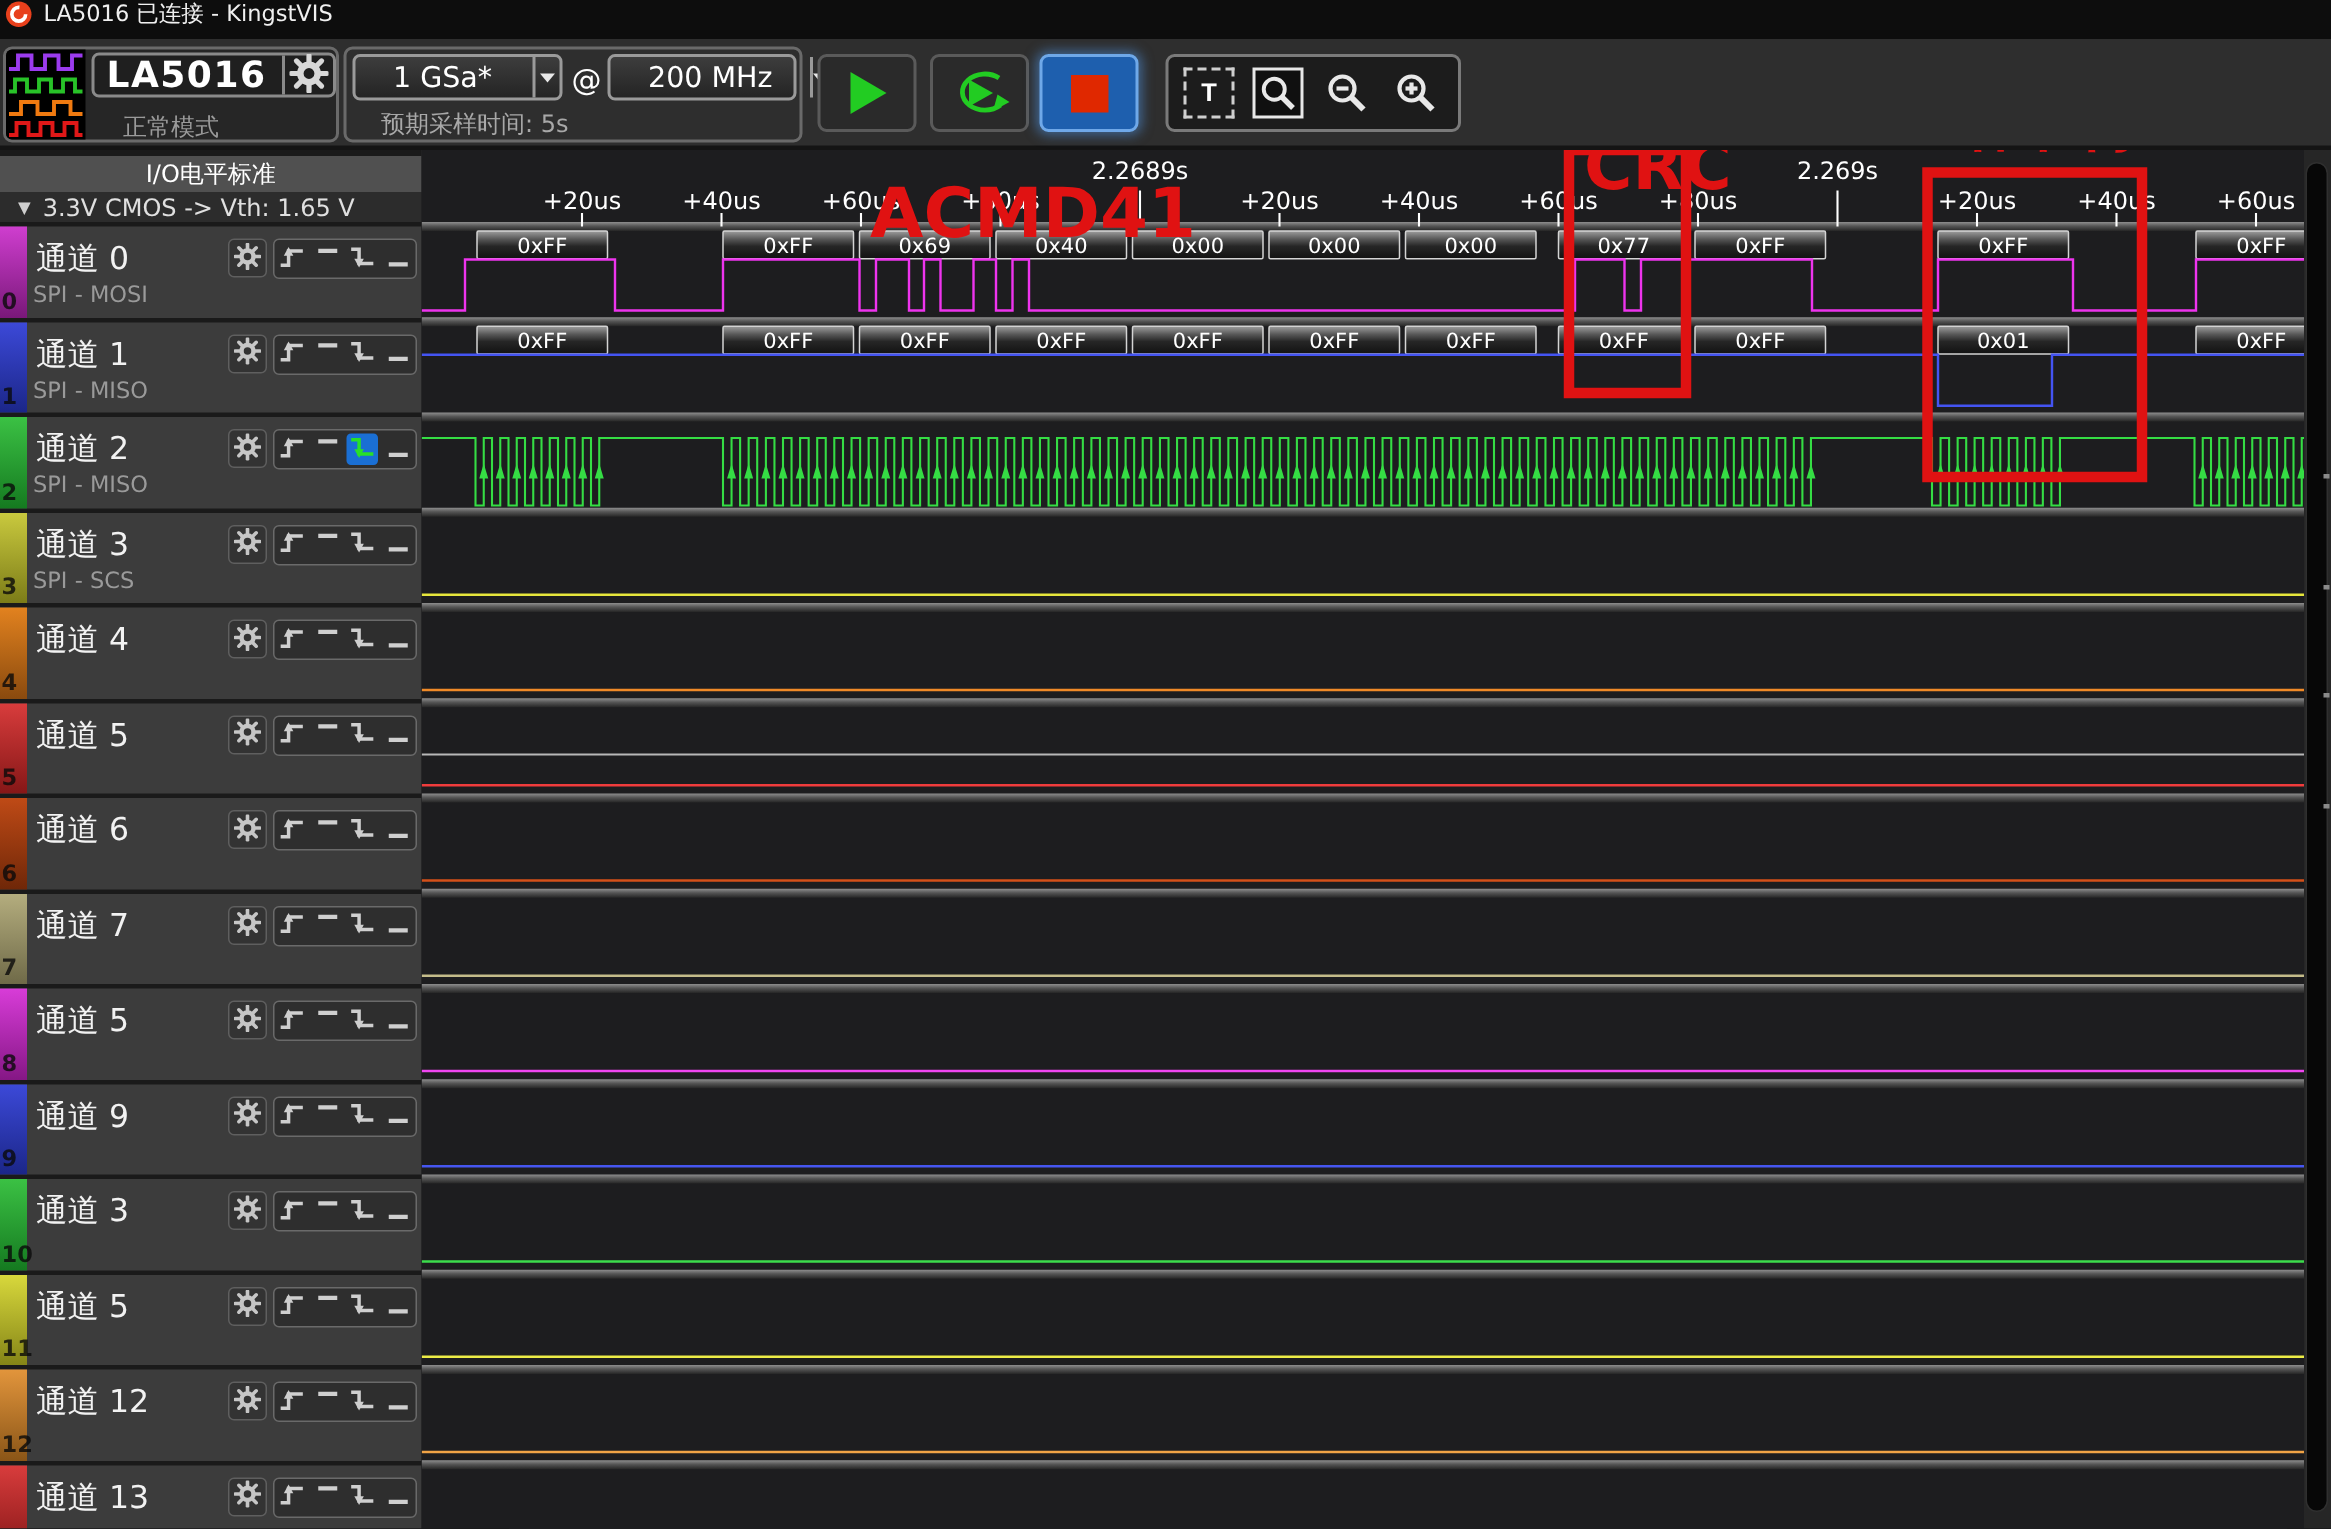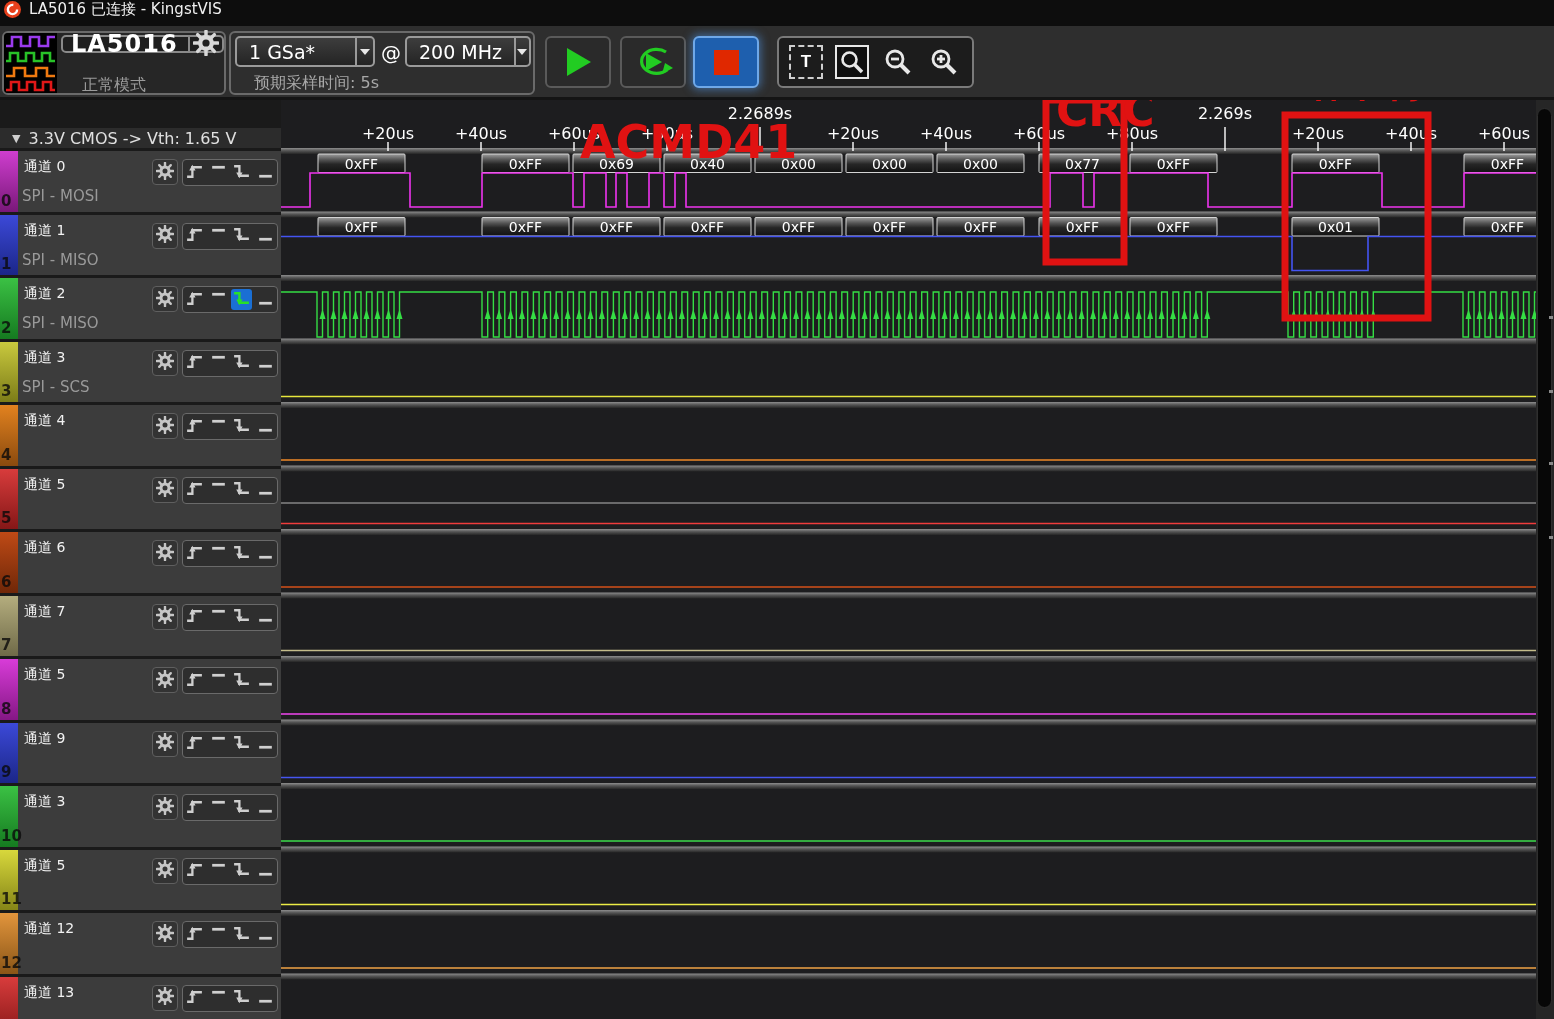--- a/index.html
+++ b/index.html
@@ -11,34 +11,34 @@
               display:flex; align-items:flex-start; gap:7px; padding-left:3px; }
   .titlebar .ttext { color:#f0f0f0; font-size:15px; }
 
   
   .toolbar { position:absolute; left:0; top:26px; width:1554px; height:74px; background:#2e2e2e;
              border-bottom:3px solid #141414; }
   .device-box { position:absolute; left:2px; top:5px; width:224px; height:64px;
                 border:2px solid #6a6a6a; border-radius:6px; background:#262626; }
   .logo-wave { position:absolute; left:0; top:0; width:53px; height:60px; background:#000;
                border-radius:4px 0 0 4px; }
-  .device-inner { position:absolute; left:57px; top:2px; width:163px; height:18px;
+  .device-inner { position:absolute; left:57px; top:2px; width:163px; height:30px;
                   border:2px solid #8a8a8a; border-radius:5px; background:#1f1f1f;
                   display:flex; align-items:center; }
   .model { color:#fff; font-size:24px; font-weight:bold; letter-spacing:1px; padding:0 10px 0 8px; }
   .device-sep { width:2px; height:100%; background:#8a8a8a; }
   .device-gear { background:none; border:none; width:34px; height:100%; display:flex;
                  align-items:center; justify-content:center; cursor:pointer; }
   .mode { position:absolute; left:0; right:0; top:42px; text-align:center; color:#9a9a9a; font-size:16px; }
 
   .sample-box { position:absolute; left:229px; top:5px; width:306px; height:64px;
                 border:2px solid #6a6a6a; border-radius:6px; }
   .dd { position:absolute; top:3px; height:31px; border:2px solid #9a9a9a; border-radius:5px;
         background:linear-gradient(180deg,#3d3d3d,#242424); display:flex; align-items:center; cursor:pointer; }
-  .dd .dd-label { color:#fff; font-size:19px; padding:0 12px; flex:1; white-space:nowrap; }
+  .dd .dd-label { color:#fff; font-size:19px; padding:0 25px; flex:1; white-space:nowrap; }
   .dd .dd-btn { width:18px; height:100%; border-left:2px solid #9a9a9a; display:flex;
                 align-items:center; justify-content:center; }
   .dd .dd-caret { width:0; height:0; border-left:5px solid transparent; border-right:5px solid transparent;
                   border-top:6px solid #e8e8e8; }
   .dd-rate { left:4px; width:140px; }
   .at-sym { position:absolute; left:150px; top:8px; color:#fff; font-size:20px; }
   .dd-freq { left:174px; width:126px; }
   .expected { position:absolute; left:23px; top:40px; color:#a8a8a8; font-size:16px; white-space:nowrap; }
 
   .tb-btn { position:absolute; top:10px; width:66px; height:52px; border:2px solid #5a5a5a;
@@ -60,21 +60,21 @@
   
   #sidebar { position:absolute; left:0; top:100px; width:281px; height:919px; background:#1a1a1a; }
   .io-header { position:absolute; left:0; top:4px; width:281px; height:24px; background:#505050;
                color:#fff; font-size:16px; text-align:center; line-height:24px; }
   .io-level { position:absolute; left:0; top:28px; width:281px; height:20px; background:#2c2c2c;
               color:#e0e0e0; font-size:16px; display:flex; align-items:center; gap:8px; padding-left:12px; }
   .io-level .arrow { font-size:11px; color:#cfcfcf; }
   .ch-row { position:absolute; left:0; width:281px; background:#3c3c3c; }
   .ch-stripe { position:absolute; left:0; top:0; bottom:0; width:18px; }
   .ch-num { position:absolute; left:1px; bottom:2px; font-size:15px; font-weight:bold; color:rgba(10,10,10,.8); }
-  .ch-title { position:absolute; left:24px; top:7px; color:#f2f2f2; font-size:14px; }
+  .ch-title { position:absolute; left:24px; top:7px; color:#f2f2f2; font-size:21px; }
   .ch-proto { position:absolute; left:22px; top:36px; color:#9a9a9a; font-size:15px; }
   .ch-gear { position:absolute; left:152px; top:8px; width:26px; height:26px; background:#333;
              border:1px solid #5f5f5f; border-radius:4px; display:flex; align-items:center;
              justify-content:center; cursor:pointer; }
   .ch-trig { position:absolute; left:182px; top:8px; width:96px; height:27px; border:1px solid #6a6a6a;
              border-radius:4px; background:#2e2e2e; display:flex; align-items:center; justify-content:space-around; }
   .trig-btn { width:21px; height:21px; background:none; border:none; display:flex; align-items:center;
               justify-content:center; cursor:pointer; border-radius:3px; }
   .trig-btn.active { background:#1a6fd4; }
 
@@ -190,20 +190,21 @@
           <circle cx="11" cy="11" r="8" fill="none" stroke="#e8e8e8" stroke-width="2.8"></circle>
           <line x1="7" y1="11" x2="15" y2="11" stroke="#e8e8e8" stroke-width="2.8"></line>
           <line x1="11" y1="7" x2="11" y2="15" stroke="#e8e8e8" stroke-width="2.8"></line>
           <line x1="17" y1="17" x2="25" y2="25" stroke="#e8e8e8" stroke-width="4"></line>
         </svg>
       </button>
     </div>
   </div>
 
   <div id="sidebar">
+    <div class="io-header">I/O电平标准</div>
     <div class="io-level">
       <span class="arrow">▼</span>
       <span>3.3V CMOS -&gt; Vth: 1.65 V</span>
     </div>
     <div id="channel-list">
         <div class="ch-row" style="top: 51px; height: 60.5px;">
           <div class="ch-stripe" style="background:linear-gradient(180deg,#cf3ecf,#791879)">
         <span class="ch-num">0</span>
           </div>
      <div class="ch-title">通道 0</div>

